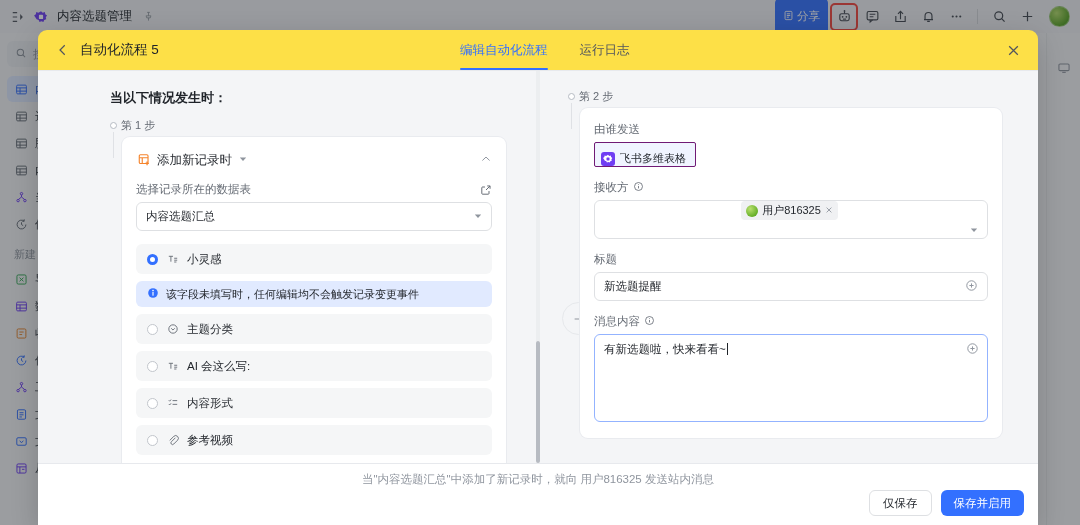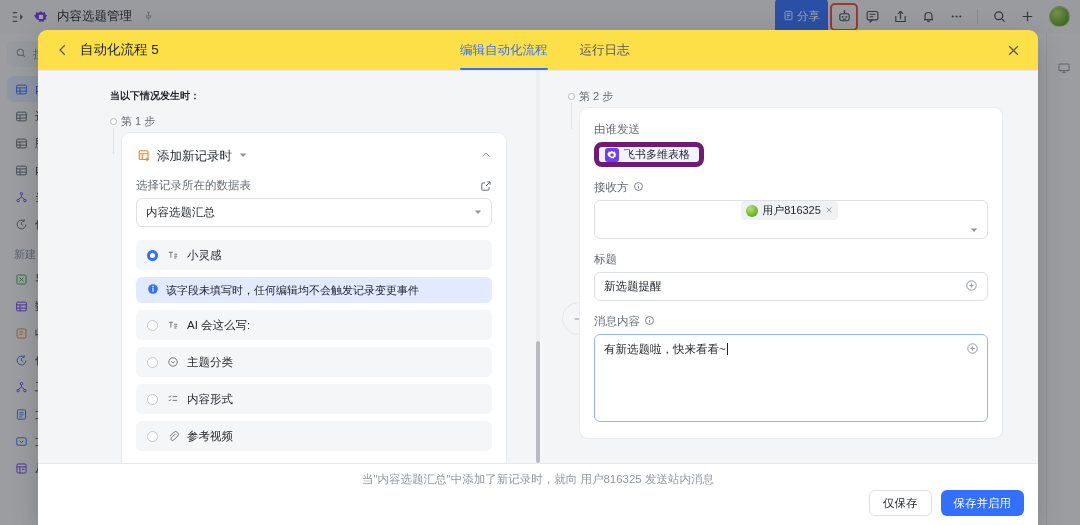--- a/index.html
+++ b/index.html
@@ -83,21 +83,21 @@
   .tab.active { color: #3370ff; }
   .tab.active::after {
     content: ""; position: absolute; bottom: 0; left: 0; right: 0; height: 2px;
     background: #3370ff; border-radius: 2px;
   }
   .close-ico { margin-left: auto; color: #51555e; width: 22px; height: 22px; display: flex; align-items: center; justify-content: center; }
   #modal-body { flex: 1 1 auto; display: flex; position: relative; background: #f4f5f7; overflow: hidden; }
   .pane { flex: 1 1 50%; padding: 18px 0 0 0; position: relative; overflow: hidden; }
   .pane-inner { padding: 0 32px 0 72px; }
   .pane.right .pane-inner { padding: 0 36px 0 30px; }
-  .pane-title { font-size: 10px; color: #1f2329; font-weight: bold; margin-bottom: 11px; }
+  .pane-title { font-size: 13px; color: #1f2329; font-weight: bold; margin-bottom: 11px; }
   .step-row { display: flex; align-items: center; gap: 4px; font-size: 11px; color: #646a73; margin-bottom: 4px; position: relative; }
   .step-dot {
     width: 7px; height: 7px; border-radius: 50%;
     border: 1px solid #b6bbc3; background: #fff; flex: 0 0 7px;
   }
   .step-line {
     position: absolute; left: 3px; top: 14px; width: 1px; height: 26px; background: #dfe1e5;
   }
   .card {
     background: #fff; border-radius: 8px; padding: 14px 14px 10px 14px;
@@ -125,22 +125,22 @@
   .radio.on { border: 3.2px solid #3370ff; background: #fff; }
   .opt-ico { width: 13px; display: flex; align-items: center; justify-content: center; color: #646a73; }
   .tip {
     background: #e1eaff; border-radius: 6px; min-height: 26px;
     display: flex; align-items: center; gap: 7px; padding: 5px 11px;
     font-size: 11px; color: #1f2329; margin-bottom: 7px;
   }
   .tip-ico { flex: 0 0 12px; }
   
   .chip {
-    display: inline-flex; align-items: center; gap: 5px; height: 25px;
-    border: 5px solid #701a75; background: #f0f4ff; border-radius: 8px;
+    display: inline-flex; align-items: flex-end; gap: 5px; height: 25px;
+    border: 1px solid #701a75; background: #f0f4ff; border-radius: 2px;
     padding: 0 9px 0 6px; font-size: 11px; color: #1f2329; margin-bottom: 13px;
   }
   .chip-sq { width: 14px; height: 14px; border-radius: 3px; background: #6f3df3; display: flex; align-items: center; justify-content: center; }
   .tag-input {
     min-height: 29px; border: 1px solid #dee0e3; border-radius: 6px;
     display: flex; align-items: center; padding: 0 9px 0 6px; background: #fff; margin-bottom: 13px; flex-direction: column;
   }
   .tag {
     display: inline-flex; align-items: center; gap: 4px; height: 19px;
     background: #f0f1f3; border-radius: 4px; padding: 0 5px;
@@ -528,36 +528,36 @@
                 <circle cx="8" cy="4.6" r="0.85" fill="#fff"></circle>
                 </svg>
             </span>
             <span>该字段未填写时，任何编辑均不会触发记录变更事件</span>
           </div>
 
           <div class="opt">
             <span class="radio"></span>
             <span class="opt-ico">
               <svg width="12" height="12" viewBox="0 0 16 16" fill="none" stroke="currentColor" stroke-width="1.2">
-                <path d="M2.4 4.4h5.6M5.2 4.4v7.2"></path>
-                  <path d="M9.6 7h4M9.6 9.6h4M9.6 12h3"></path>
-              </svg>
-            </span>
-            <span>AI 会这么写:</span>
+                <circle cx="8" cy="8" r="5.6"></circle>
+                  <path d="M5.6 7 8 9.4 10.4 7"></path>
+              </svg>
+            </span>
+            <span>主题分类</span>
           </div>
 
           <div class="opt">
             <span class="radio"></span>
             <span class="opt-ico">
               <svg width="12" height="12" viewBox="0 0 16 16" fill="none" stroke="currentColor" stroke-width="1.2">
-                <circle cx="8" cy="8" r="5.6"></circle>
-                  <path d="M5.6 7 8 9.4 10.4 7"></path>
-              </svg>
-            </span>
-            <span>主题分类</span>
+                <path d="M2.4 4.4h5.6M5.2 4.4v7.2"></path>
+                  <path d="M9.6 7h4M9.6 9.6h4M9.6 12h3"></path>
+              </svg>
+            </span>
+            <span>AI 会这么写:</span>
           </div>
 
           <div class="opt">
             <span class="radio"></span>
             <span class="opt-ico">
               <svg width="12" height="12" viewBox="0 0 16 16" fill="none" stroke="currentColor" stroke-width="1.2">
                 <path d="M2.4 4.4 3.6 5.6 5.4 3.4"></path>
                   <path d="M2.4 9.4 3.6 10.6 5.4 8.4"></path>
                   <path d="M7.4 4.8h6.2M7.4 9.8h6.2"></path>
               </svg>

